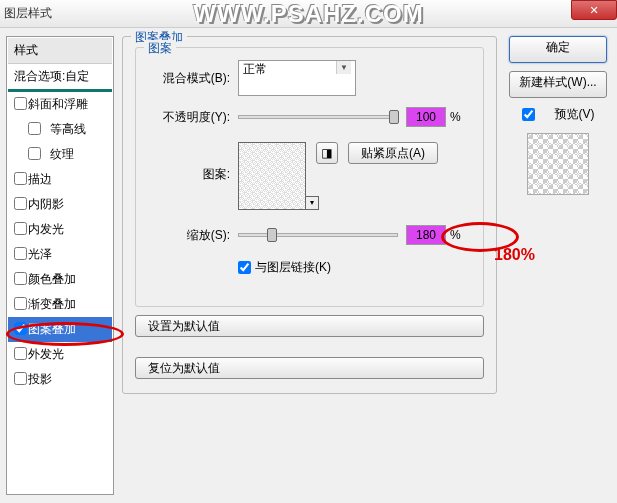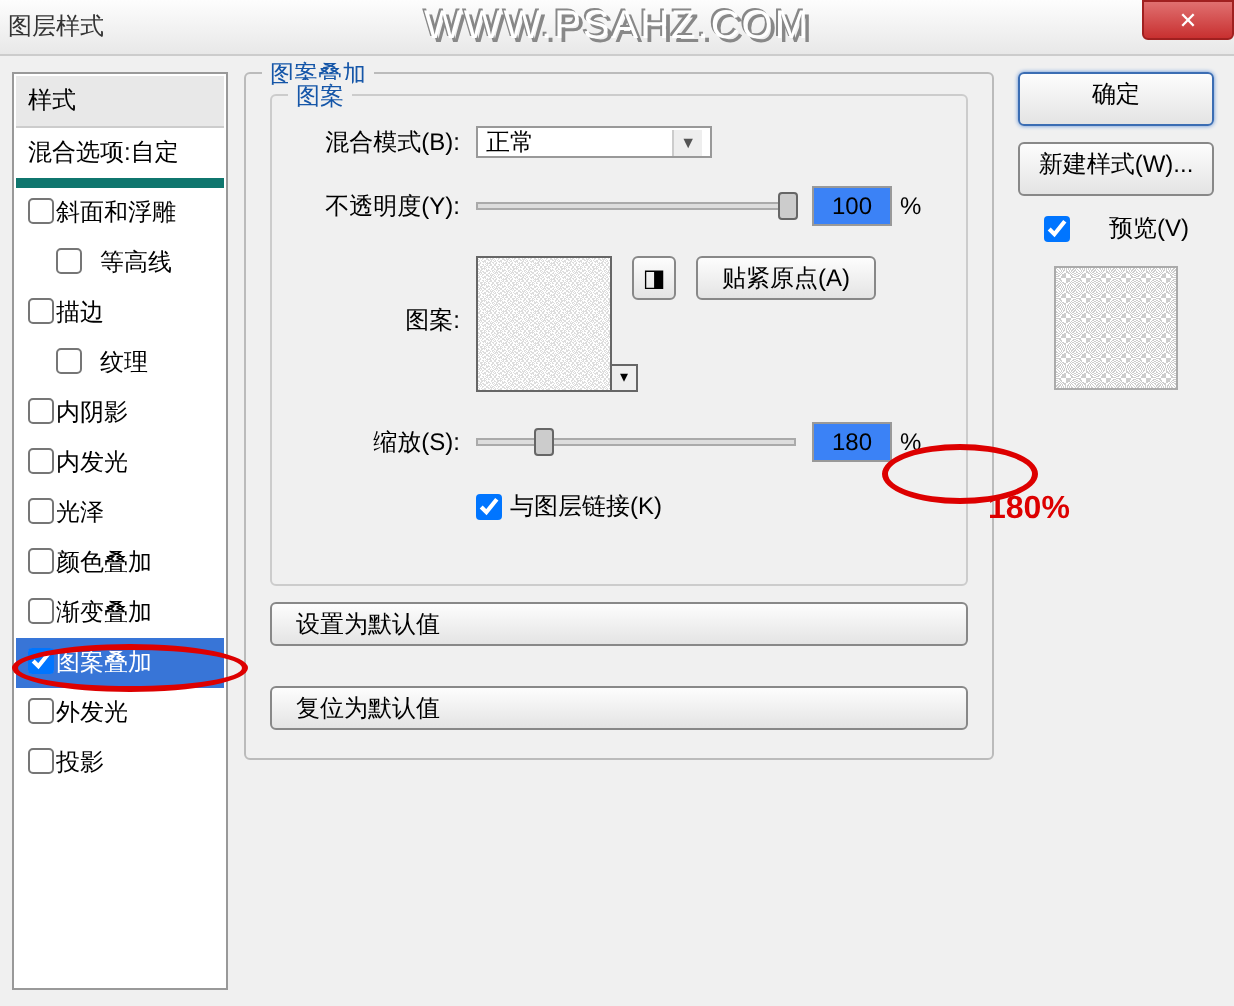--- a/index.html
+++ b/index.html
@@ -1,41 +1,41 @@
 <!DOCTYPE html>
 <html><head>
 <meta charset="utf-8">
 <style>
 * { box-sizing: border-box; margin: 0; padding: 0; font-family: "Microsoft YaHei", SimSun, sans-serif; font-size: 12px; }
 body { background: #fff; width: 617px; height: 503px; overflow: hidden; }
 .titlebar { height: 28px; background: linear-gradient(#fdfdfd, #e8e8e8); border-bottom: 1px solid #ccc; display: flex; align-items: center; padding: 0 4px; position: relative; }
 .title-text { color: #333; }
-.watermark { position: absolute; left: 50%; transform: translateX(-50%); font-size: 20px; font-weight: normal; color: #fff; text-shadow: 2px 2px 0 #888, -1px -1px 0 #888; letter-spacing: 1px; }
+.watermark { position: absolute; left: 50%; transform: translateX(-50%); font-size: 24px; font-weight: bold; color: #fff; text-shadow: 2px 2px 0 #888, -1px -1px 0 #888; letter-spacing: 1px; }
 .close-btn { position: absolute; right: 0; top: 0; width: 46px; height: 20px; background: linear-gradient(#e07070, #c83030); border: 1px solid #a02020; border-radius: 0 0 3px 3px; display: flex; align-items: center; justify-content: center; color: #fff; font-size: 11px; }
 .main { display: flex; padding: 8px 6px; height: 475px; background: #f0f0f0; }
 .left-panel { width: 108px; border: 1px solid #999; background: #fff; padding: 1px; }
 .left-header { background: #e8e8e8; padding: 4px 6px; border-bottom: 1px solid #ccc; }
-.blend-row { padding: 4px 6px; border-bottom: 5px solid #0f766e; }
+.blend-row { padding: 4px 6px; border-bottom: 3px solid #0f766e; }
 .style-item { padding: 4px 6px 4px 20px; position: relative; cursor: pointer; }
 .style-item.indent { padding-left: 42px; }
 .style-item input[type="checkbox"] { position: absolute; left: 6px; top: 5px; }
 .style-item.indent input[type="checkbox"] { left: 20px; }
 .style-item.selected { background: #3875d7; color: #fff; }
 .annot-left { position: absolute; border: 3px solid #d00; border-radius: 50%; width: 118px; height: 24px; left: 6px; top: 322px; pointer-events: none; }
 .center-panel { flex: 1; padding: 0 8px; position: relative; }
 .fieldset { border: 1px solid #bbb; border-radius: 3px; padding: 10px 12px 14px; margin-bottom: 6px; position: relative; }
 .fieldset-label { position: absolute; top: -8px; left: 8px; background: #f0f0f0; padding: 0 4px; color: #1556a8; }
 .inner-fieldset { border: 1px solid #ccc; border-radius: 3px; padding: 12px 14px 18px; position: relative; }
 .row { display: flex; align-items: center; margin-bottom: 10px; min-height: 22px; }
 .row-label { width: 80px; text-align: right; margin-right: 8px; }
-.select { width: 118px; height: 16px; border: 1px solid #999; background: #fff; display: flex; align-items: center; padding: 0 4px; position: relative; }
+.select { width: 118px; height: 36px; border: 1px solid #999; background: #fff; display: flex; padding: 0 4px; position: relative; }
 .select::after { content: "▼"; font-size: 8px; position: absolute; right: 4px; color: #555; background: #eee; padding: 2px 3px; border-left: 1px solid #ccc; }
 .slider-track { flex: 1; height: 4px; background: #ddd; border: 1px solid #aaa; position: relative; margin-right: 8px; max-width: 160px; }
 .slider-thumb { position: absolute; width: 10px; height: 14px; background: #ccc; border: 1px solid #666; top: -6px; border-radius: 2px; }
-.num-input { width: 40px; height: 20px; border: 1px solid #999; background: #3b82f6; text-align: center; line-height: 18px; margin-right: 4px; }
+.num-input { width: 40px; height: 20px; border: 1px solid #999; background: #d946ef; text-align: center; line-height: 18px; margin-right: 4px; }
 .pattern-preview { width: 68px; height: 68px; border: 1px solid #666; background: repeating-conic-gradient(#ddd 0 5deg, #fff 5deg 10deg), radial-gradient(#888 10%, #ccc 40%, #999 60%); background-size: 8px 8px, cover; position: relative; }
 .pattern-dd { position: absolute; right: -14px; bottom: -1px; width: 14px; height: 14px; border: 1px solid #666; background: #eee; font-size: 8px; text-align: center; line-height: 12px; }
 .small-btn { height: 22px; padding: 0 12px; border: 1px solid #888; background: linear-gradient(#fdfdfd,#e4e4e4); border-radius: 3px; cursor: pointer; display: inline-flex; align-items: center; }
 .icon-btn { width: 22px; height: 22px; border: 1px solid #888; background: linear-gradient(#fdfdfd,#e4e4e4); border-radius: 3px; display: inline-flex; align-items: center; justify-content: center; margin: 0 10px; }
 .btn-row { display: flex; gap: 20px; justify-content: center; margin-top: 8px; flex-direction: column; }
 .annot-scale { position: absolute; border: 3px solid #d00; border-radius: 50%; width: 78px; height: 30px; left: 327px; top: 186px; pointer-events: none; }
 .annot-text { position: absolute; left: 380px; top: 210px; color: #d00; font-size: 16px; font-weight: bold; }
 .right-panel { width: 106px; padding: 0 4px; }
 .r-btn { width: 100%; height: 27px; border: 1px solid #888; background: linear-gradient(#fdfdfd,#e4e4e4); border-radius: 3px; margin-bottom: 8px; cursor: pointer; text-align: center; line-height: 20px; }
 .r-btn.primary { border: 1px solid #3b6db3; box-shadow: 0 0 2px #5a8dd6; }
@@ -52,22 +52,22 @@
 </div>
 
 <div class="main">
 
   <div class="left-panel">
     <div class="left-header">样式</div>
     <div class="blend-row">混合选项:自定</div>
     <div id="style-list">
         <div class="style-item"><input type="checkbox" style=""><span>斜面和浮雕</span></div>
         <div class="style-item indent"><input type="checkbox" style=""><span>等高线</span></div>
+        <div class="style-item indent"><input type="checkbox" style=""><span>纹理</span></div>
         <div class="style-item"><input type="checkbox" style=""><span>描边</span></div>
-        <div class="style-item indent"><input type="checkbox" style=""><span>纹理</span></div>
         <div class="style-item"><input type="checkbox" style=""><span>内阴影</span></div>
         <div class="style-item"><input type="checkbox" style=""><span>内发光</span></div>
         <div class="style-item"><input type="checkbox" style=""><span>光泽</span></div>
         <div class="style-item"><input type="checkbox" style=""><span>颜色叠加</span></div>
         <div class="style-item"><input type="checkbox" style=""><span>渐变叠加</span></div>
         <div class="style-item selected"><input type="checkbox" checked="" style=""><span>图案叠加</span></div>
         <div class="style-item"><input type="checkbox" style=""><span>外发光</span></div>
         <div class="style-item"><input type="checkbox" style=""><span>投影</span></div>
       </div>
   </div>

